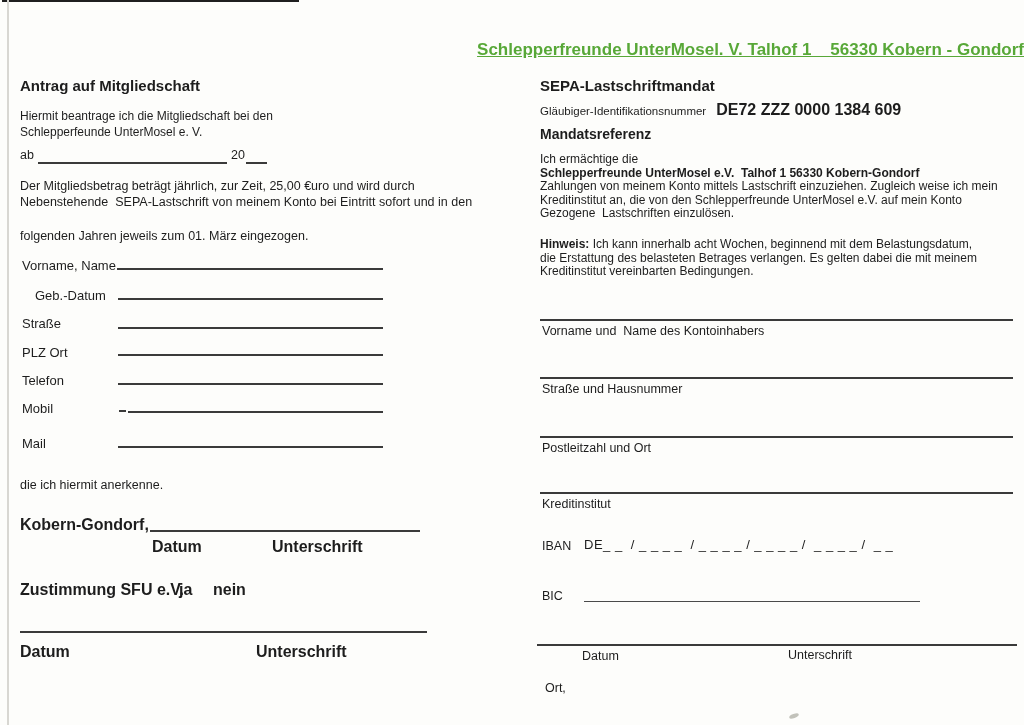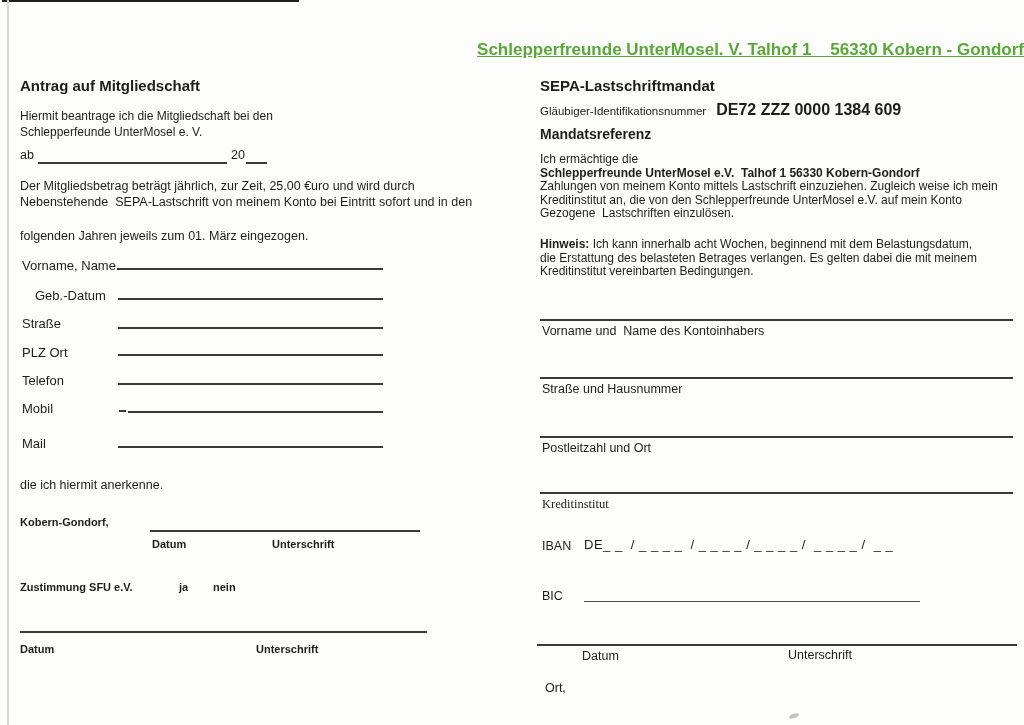--- a/index.html
+++ b/index.html
@@ -30,21 +30,21 @@
 
   .intro  { line-height:15.5px; }
   .fee    { line-height:16px; }
   .fee .gap { margin-top:18px; }
   .auth   { line-height:13.5px; }
   .hinweis{ line-height:13.5px; }
   .satzung{ line-height:20.5px; }
 
   .flabel { position:absolute; font-size:13px; }
   .rlabel { position:absolute; font-size:12.5px; white-space:pre; }
-  .sig    { position:absolute; font-size:11px; font-weight:bold; }
+  .sig    { position:absolute; font-size:16px; font-weight:bold; }
   .iban-mask { position:absolute; font-size:13px; letter-spacing:.5px; white-space:pre; }
 </style>
 </head>
 <body>
 
 <div class="page">
 
   <div class="scan-top"></div>
   <div class="scan-left"></div>
   <div class="scan-speck"></div>
@@ -135,21 +135,21 @@
   <div class="ln" style="left:540px; top:319px; width:473px;"></div>
   <div class="rlabel" style="left:542px; top:324px;">Vorname und  Name des Kontoinhabers</div>
 
   <div class="ln" style="left:540px; top:377px; width:473px;"></div>
   <div class="rlabel" style="left:542px; top:382px;">Straße und Hausnummer</div>
 
   <div class="ln" style="left:540px; top:436px; width:473px;"></div>
   <div class="rlabel" style="left:542px; top:441px;">Postleitzahl und Ort</div>
 
   <div class="ln" style="left:540px; top:492px; width:473px;"></div>
-  <div class="rlabel" style="left:542px; top:497px;font-family:Liberation Serif, serif;">Kreditinstitut</div>
+  <div class="rlabel" style="left:542px; top:497px;">Kreditinstitut</div>
 
   <div class="rlabel" style="left:542px; top:539px;">IBAN</div>
   <div class="iban-mask" style="left:584px; top:537px;">DE_ _  / _ _ _ _  / _ _ _ _ / _ _ _ _ /  _ _ _ _ /  _ _</div>
 
   <div class="rlabel" style="left:542px; top:589px;">BIC</div>
   <div class="lnthin" style="left:584px; top:601px; width:336px;"></div>
 
   <div class="ln" style="left:537px; top:644px; width:480px;"></div>
   <div class="rlabel" style="left:545px; top:649px;margin-top:32px;">Ort,</div>
   <div class="rlabel" style="left:582px; top:649px;">Datum</div>

